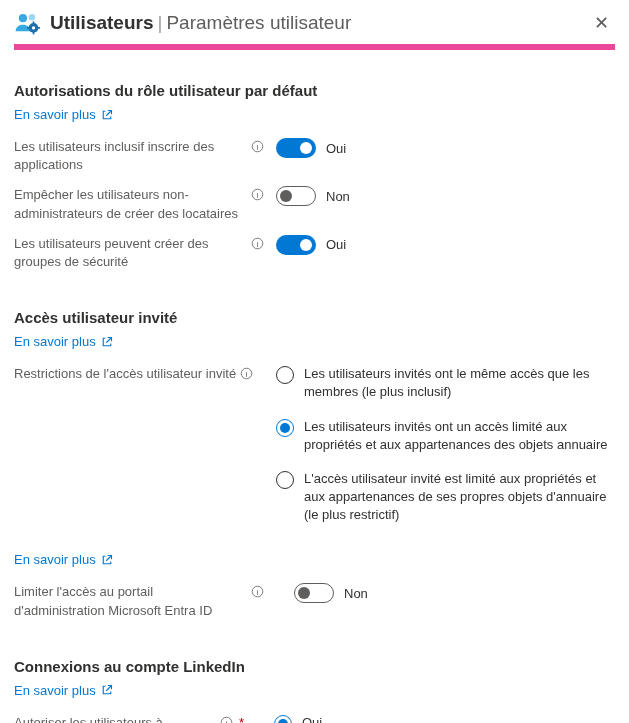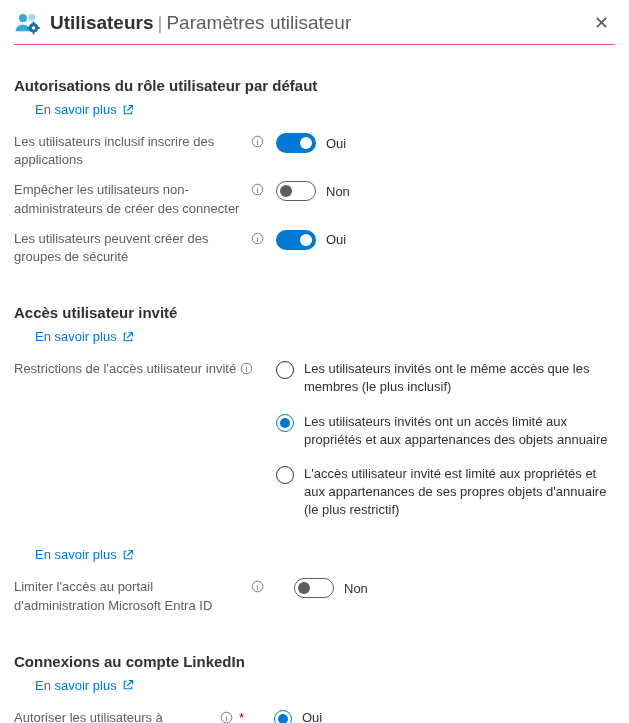--- a/index.html
+++ b/index.html
@@ -8,21 +8,21 @@
     font-size: 13px;
     color: #323130;
     background: #fff;
     width: 629px;
     padding: 10px 14px 0 14px;
   }
   .header {
     display: flex;
     align-items: center;
     padding-bottom: 8px;
-    border-bottom: 1px solid #ec4899;
+    border-bottom: 6px solid #ec4899;
   }
   .header-icon {
     width: 26px;
     height: 26px;
     margin-right: 10px;
     flex-shrink: 0;
   }
   .header-title {
     font-size: 19px;
     font-weight: 600;
@@ -57,21 +57,20 @@
     margin-top: 32px;
   }
   .learn-more {
     color: #0078d4;
     font-size: 13px;
     display: inline-flex;
     align-items: center;
     gap: 5px;
     margin-bottom: 10px;
     cursor: pointer;
-    margin-left: 21px;
   }
   .ext-icon { width: 12px; height: 12px; }
 
   .row {
     display: flex;
     align-items: flex-start;
     padding: 6px 0;
   }
   .row-label {
     width: 250px;
@@ -201,21 +200,21 @@
     <div class="control-col">
       <div class="toggle on">
           <div class="knob"></div>
         </div>
       <span class="toggle-text">Oui</span>
     </div>
   </div>
 
   <div class="row">
     <div class="row-label">
-      <span>Empêcher les utilisateurs non-administrateurs de créer des connecter</span>
+      <span>Empêcher les utilisateurs non-administrateurs de créer des locataires</span>
       <span class="info-icon">
         <svg viewBox="0 0 16 16">
             <circle cx="8" cy="8" r="6.5" fill="none" stroke="#605e5c"></circle>
             <text x="8" y="12" text-anchor="middle" font-size="10" fill="#605e5c">i</text>
           </svg>
       </span>
     </div>
     <div class="control-col">
       <div class="toggle off">
           <div class="knob"></div>

